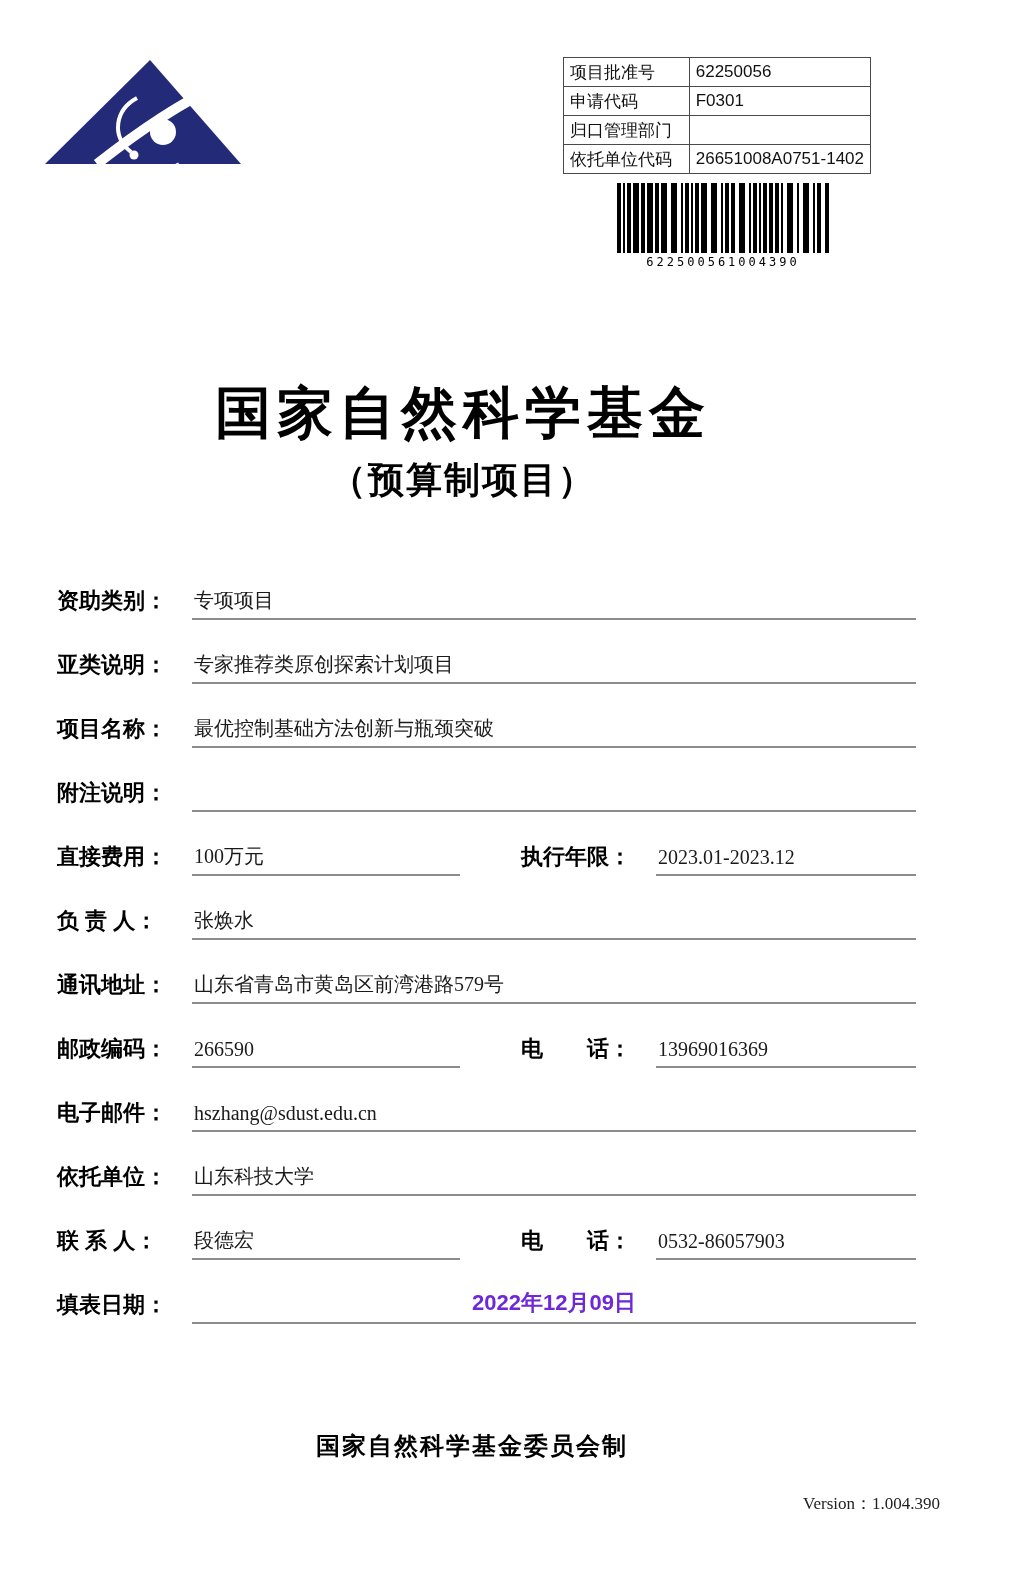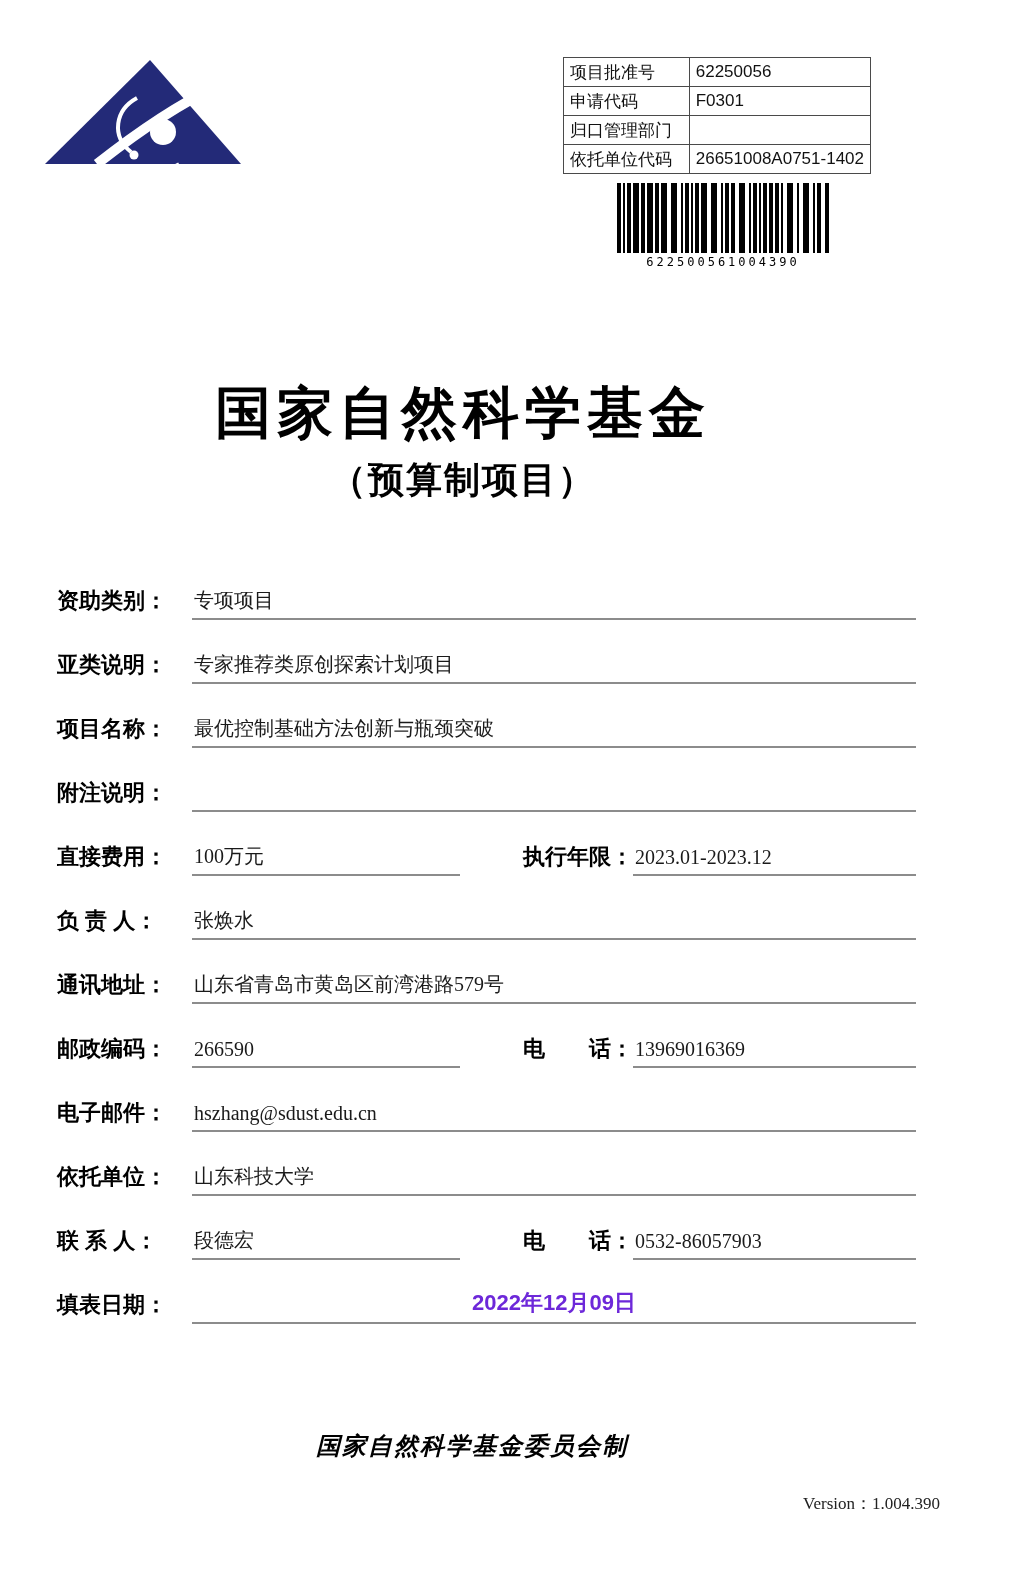--- a/index.html
+++ b/index.html
@@ -89,22 +89,21 @@
     flex: 0 0 auto;
     font-weight: bold;
     font-size: 22px;
     color: #000;
     white-space: nowrap;
     padding-bottom: 4px;
     width: 135px;
   }
   .flabel.second {
     width: 135px;
-    margin-left: 38px;
-    text-align: right;
+    margin-left: 61px;
   }
   .fvalue {
     flex: 1 1 auto;
     border-bottom: 2px solid #8c8c8c;
     font-family: "Liberation Serif", serif;
     font-size: 20px;
     color: #1a1a1a;
     padding: 0 2px 4px 2px;
     white-space: nowrap;
     overflow: hidden;
@@ -122,21 +121,20 @@
   
   .issuer {
     position: absolute;
     left: 0; right: 80px;
     top: 1430px;
     text-align: center;
     font-weight: bold;
     font-size: 24px;
     color: #000;
     letter-spacing: 2px;
-    font-style: italic;
   }
   .version {
     position: absolute;
     right: 84px;
     top: 1492px;
     font-family: "Liberation Serif", serif;
     font-size: 17px;
     color: #222;
   }
 </style>

